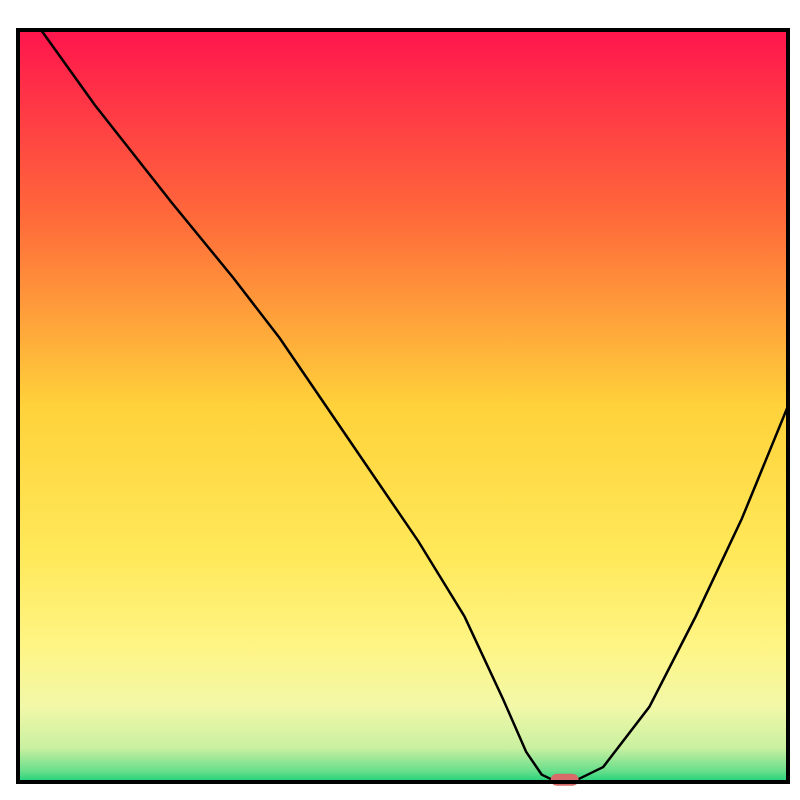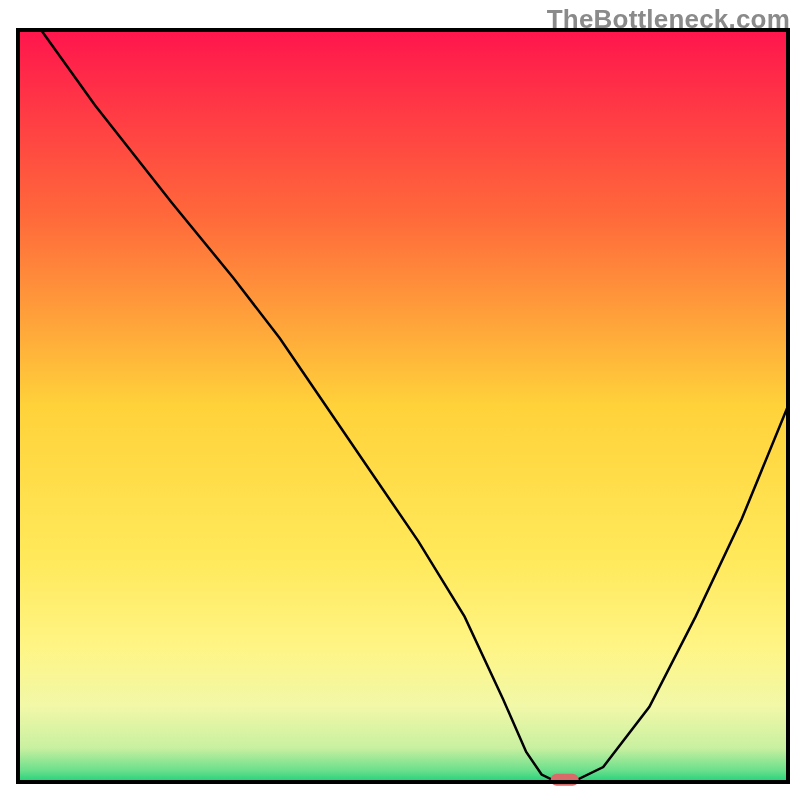--- a/index.html
+++ b/index.html
@@ -26,21 +26,20 @@
     z-index: 5;
   }
   svg {
     display: block;
   }
 </style>
 </head>
 <body>
 
 <div class="chart-container">
-  <div class="watermark">TheBottleneck.com</div>
 
   <svg id="chart-svg" width="800" height="800" viewBox="0 0 800 800">
     <defs>
       <linearGradient id="bg-grad" x1="0" y1="0" x2="0" y2="1">
           <stop offset="0%" stop-color="#ff154d"></stop>
           <stop offset="25%" stop-color="#ff6a3a"></stop>
           <stop offset="50%" stop-color="#ffd23a"></stop>
           <stop offset="70%" stop-color="#ffe95a"></stop>
           <stop offset="82%" stop-color="#fff585"></stop>
           <stop offset="90%" stop-color="#f1f8a8"></stop>

